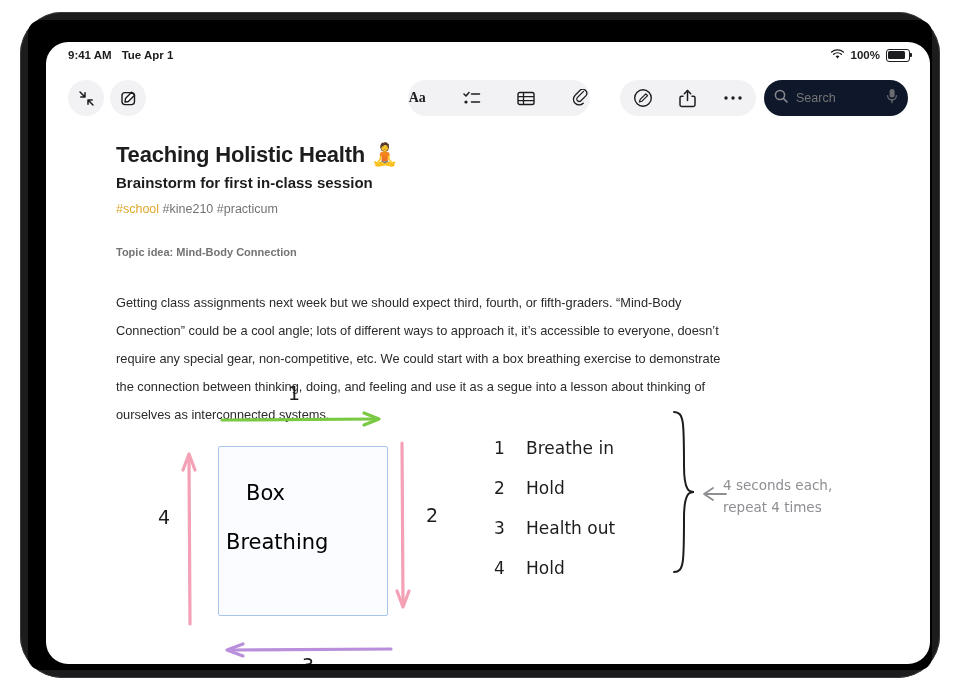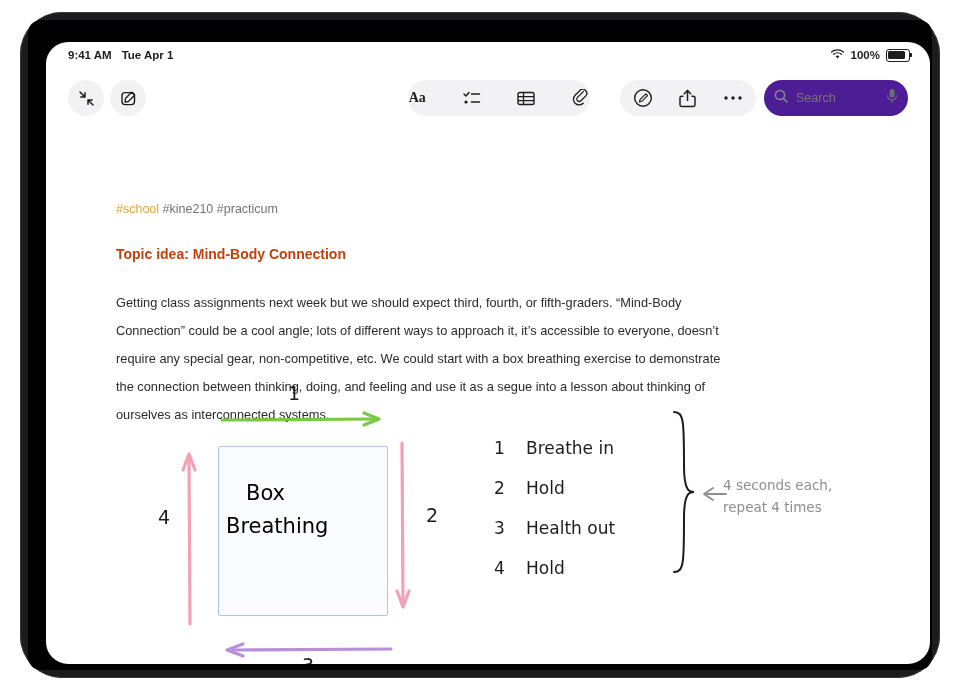--- a/index.html
+++ b/index.html
@@ -144,21 +144,21 @@
     display: flex;
     align-items: center;
     justify-content: space-around;
   }
 
   #search-pill {
     position: absolute;
     left: 718px; top: 10px;
     width: 144px; height: 36px;
     border-radius: 18px;
-    background: #4c1d95;
+    background: #0f172a;
     display: flex;
     align-items: center;
     padding: 0 10px;
     box-sizing: border-box;
     gap: 6px;
   }
   #search-input {
     border: none;
     background: transparent;
     outline: none;
@@ -195,23 +195,23 @@
     position: absolute;
     left: 70px; top: 76px;
     font-size: 12.5px;
   }
   .tag-hl { color: #e0a82e; }
   .tag-plain { color: #737373; }
 
   #topic-line {
     position: absolute;
     left: 70px; top: 120px;
-    font-size: 14px;
+    font-size: 11px;
     font-weight: bold;
-    color: #c2410c;
+    color: #737373;
   }
   #body-para {
     position: absolute;
     left: 70px; top: 163px;
     width: 625px;
     font-size: 12.8px;
     line-height: 28px;
     color: #2a2a2d;
   }
 
@@ -356,35 +356,37 @@
               <rect x="3.6" y="1" width="5" height="8.6" rx="2.5" fill="#6b6b70"></rect>
               <path d="M1.6 7.6 a4.4 4.4 0 0 0 8.8 0" stroke="#6b6b70" stroke-width="1.3" fill="none" stroke-linecap="round"></path>
               <line x1="6" y1="12.2" x2="6" y2="14.6" stroke="#6b6b70" stroke-width="1.3" stroke-linecap="round"></line>
             </svg>
           </span>
         </div>
       </div>
 
       <div id="note">
 
+        <div id="note-title">Teaching Holistic Health 🧘</div>
+        <div id="note-subtitle">Brainstorm for first in-class session</div>
 
         <div id="tags">
           <span class="tag-hl">#school</span>
           <span class="tag-plain">#kine210</span>
           <span class="tag-plain">#practicum</span>
         </div>
 
         <div id="topic-line">Topic idea: Mind-Body Connection</div>
         <div id="body-para">Getting class assignments next week but we should expect third, fourth, or fifth-graders. “Mind-Body Connection” could be a cool angle; lots of different ways to approach it, it’s accessible to everyone, doesn’t require any special gear, non-competitive, etc. We could start with a box breathing exercise to demonstrate the connection between thinking, doing, and feeling and use it as a segue into a lesson about thinking of ourselves as interconnected systems.</div>
 
         <div id="drawing">
 
           <div id="box-square"></div>
           <div class="hand hand-blue" style="left:140px; top:95px;">Box</div>
-          <div class="hand hand-blue" style="left:120px; top:128px;">Breathing</div>
+          <div class="hand hand-blue" style="left:120px; top:144px;">Breathing</div>
 
           <svg width="800" height="280" style="position:absolute;left:0;top:0;">
 
             <path d="M116 34 L268 33" stroke="#7ac943" stroke-width="3.2" fill="none" stroke-linecap="round"></path>
             <path d="M258 27 L273 33 L258 39" stroke="#7ac943" stroke-width="3.2" fill="none" stroke-linecap="round" stroke-linejoin="round"></path>
 
             <path d="M296 57 L297 215" stroke="#f4a0b5" stroke-width="3.2" fill="none" stroke-linecap="round"></path>
             <path d="M291 205 L297 221 L303 205" stroke="#f4a0b5" stroke-width="3.2" fill="none" stroke-linecap="round" stroke-linejoin="round"></path>
 
             <path d="M285 263 L127 264" stroke="#b98fdb" stroke-width="3.2" fill="none" stroke-linecap="round"></path>

